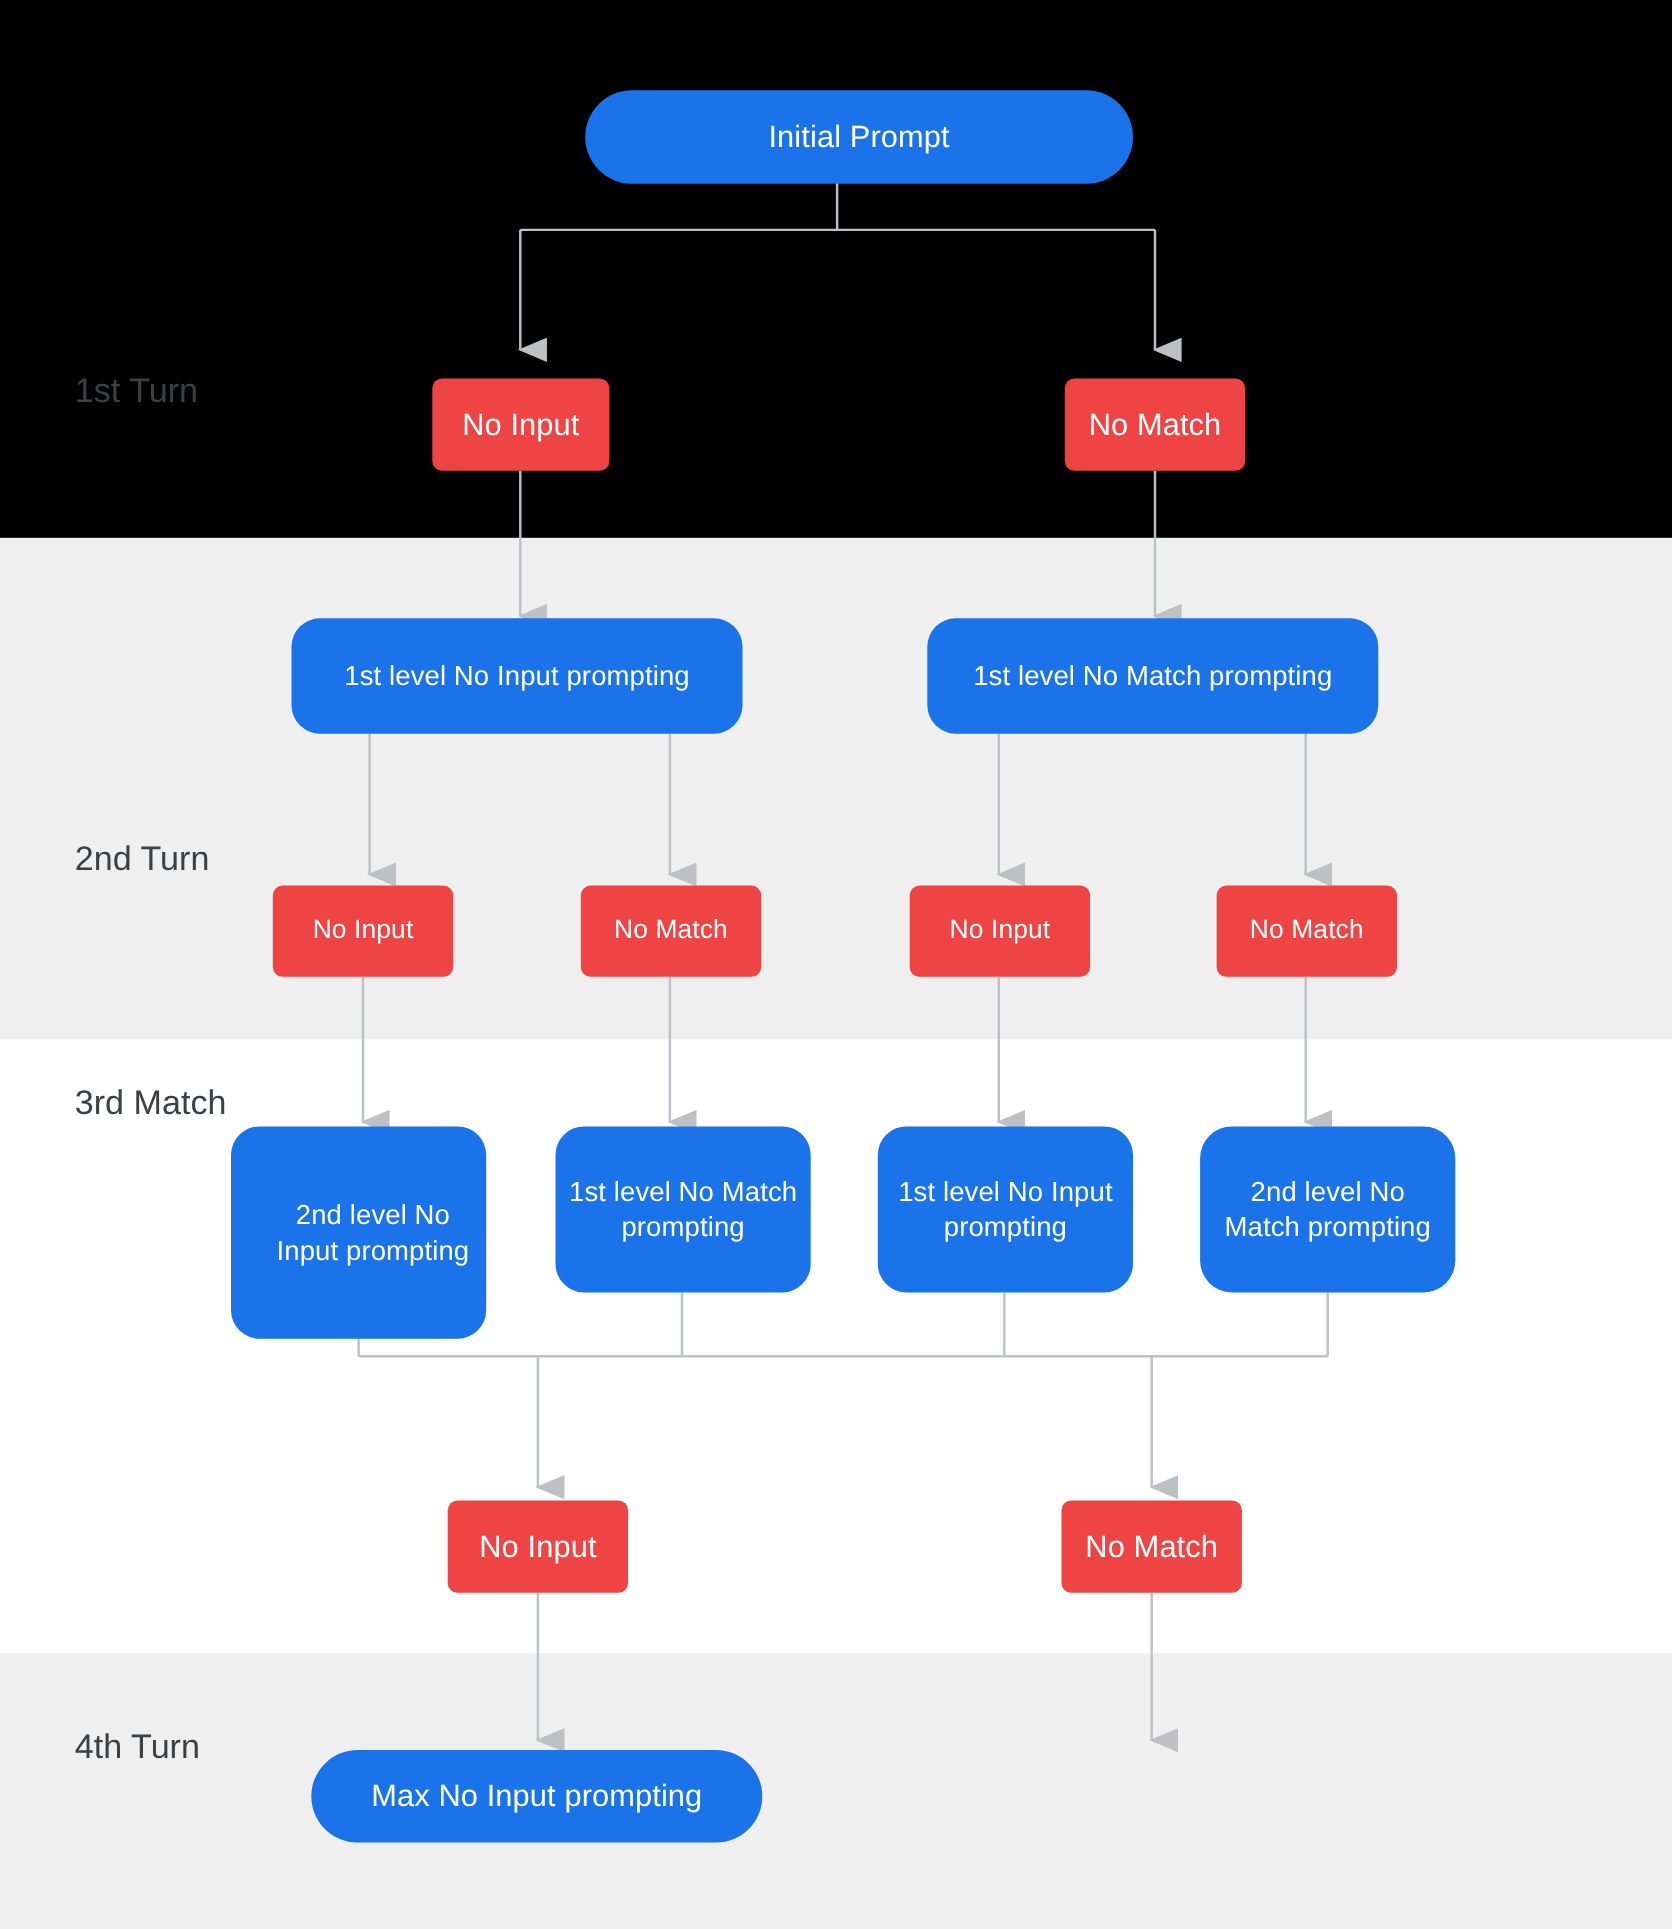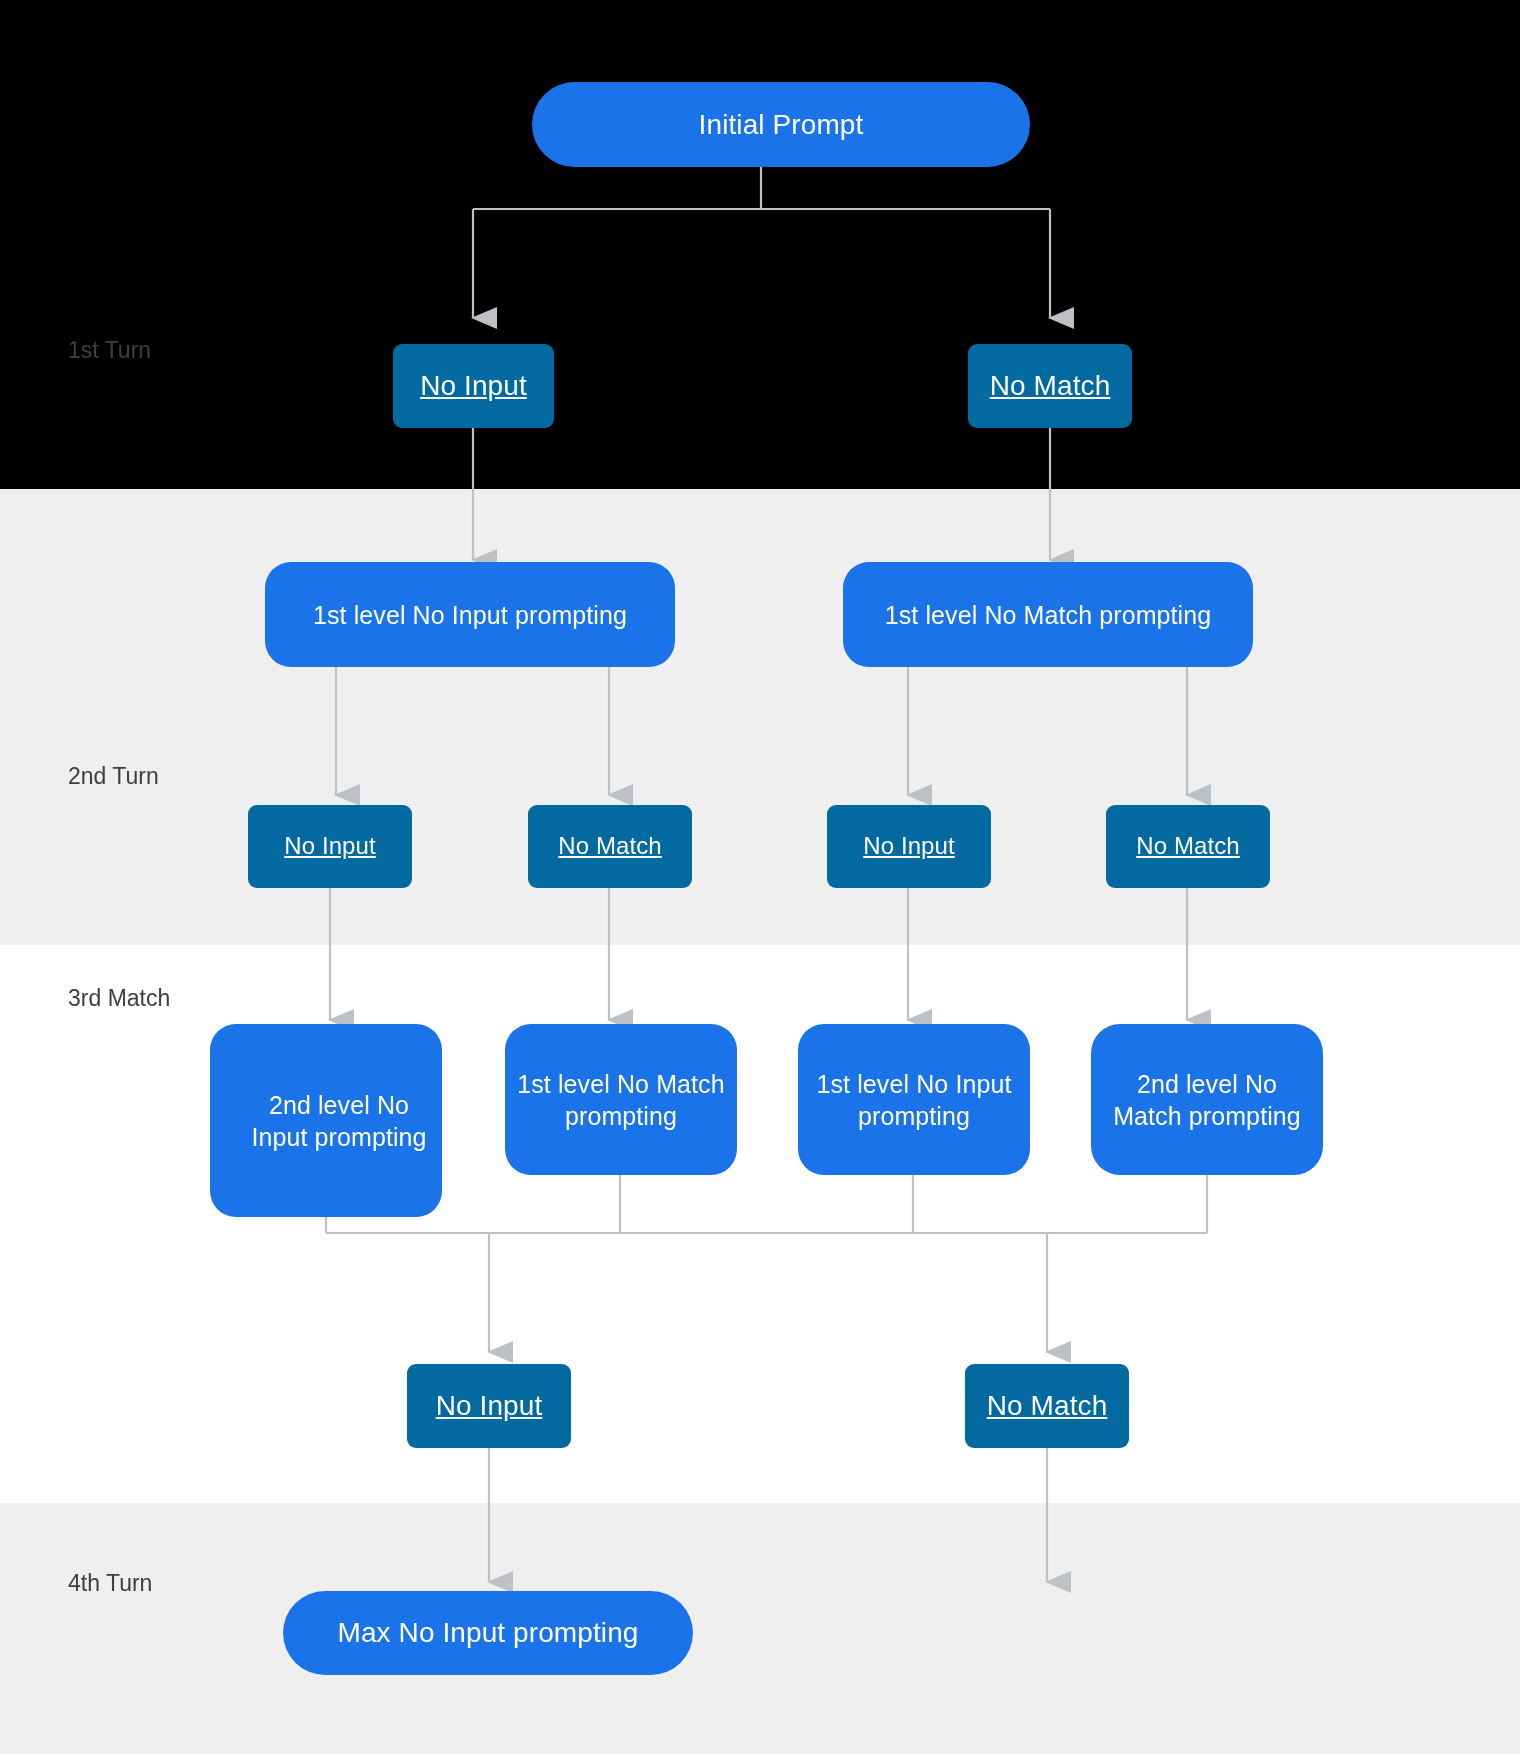--- a/index.html
+++ b/index.html
@@ -26,33 +26,33 @@
     position:absolute;
     display:flex;align-items:center;justify-content:center;
     text-align:center;
     color:#ffffff;
     box-sizing:border-box;
     line-height:1.28;
     letter-spacing:.1px;
     padding:0 10px;
   }
   .node.blue{background:#1a73e8;}
-  .node.green{background:#0369a1;text-decoration:underline;}
+  .node.green{background:#ef4444;}
   .pill{border-radius:999px;}
   .rr-lg{border-radius:26px;}
   .rr-sm{border-radius:9px;}
 
   .f-28{font-size:28px;}
   .f-25{font-size:25px;}
   .f-24{font-size:24px;}
 
   
   .turn-label{
     position:absolute;
-    font-size:23px;
+    font-size:31px;
     color:#3c4043;
     white-space:nowrap;
   }
 </style>
 </head>
 <body>
 
 <div id="stage">
 
   <div class="band" id="band-1"></div>

